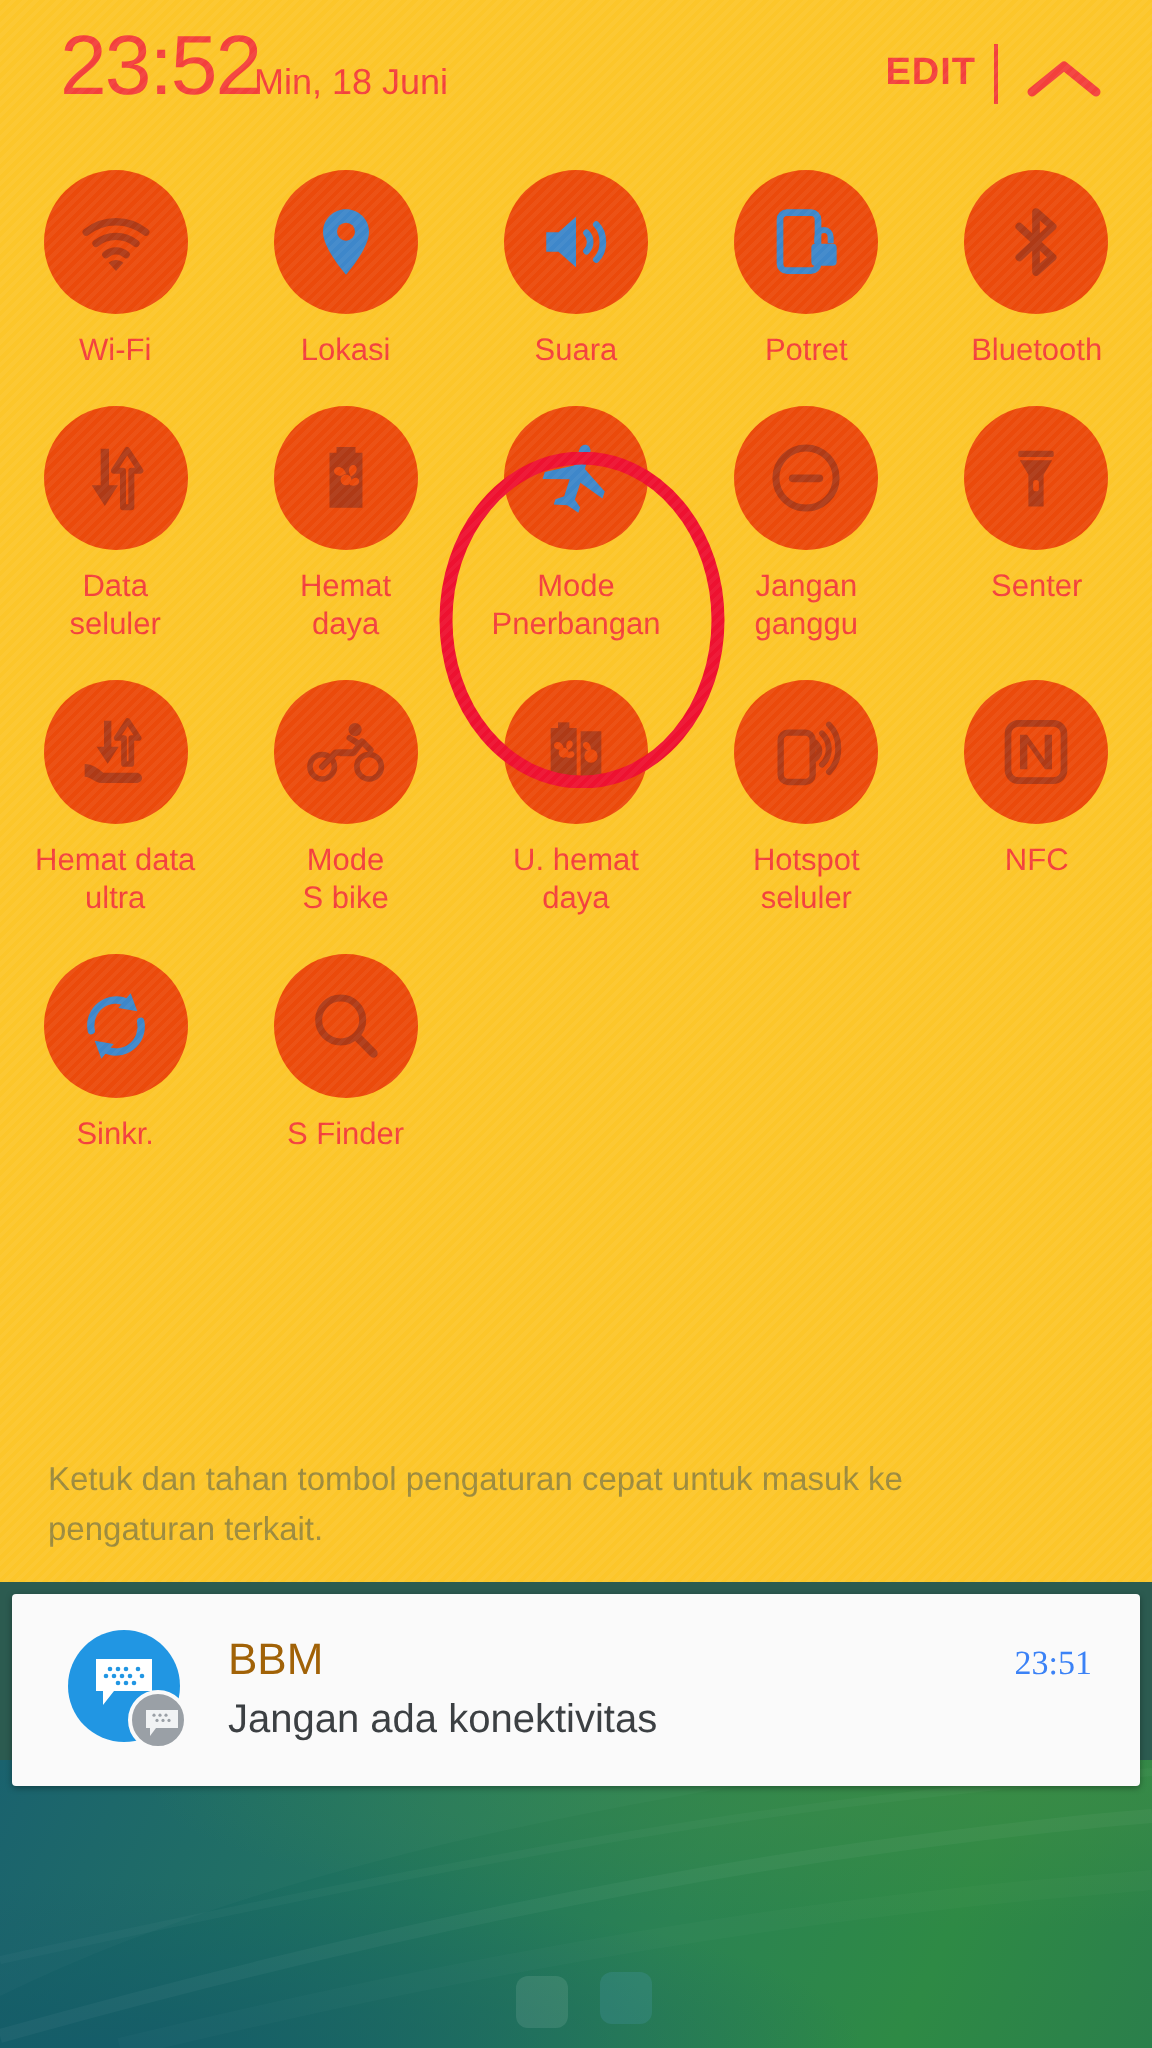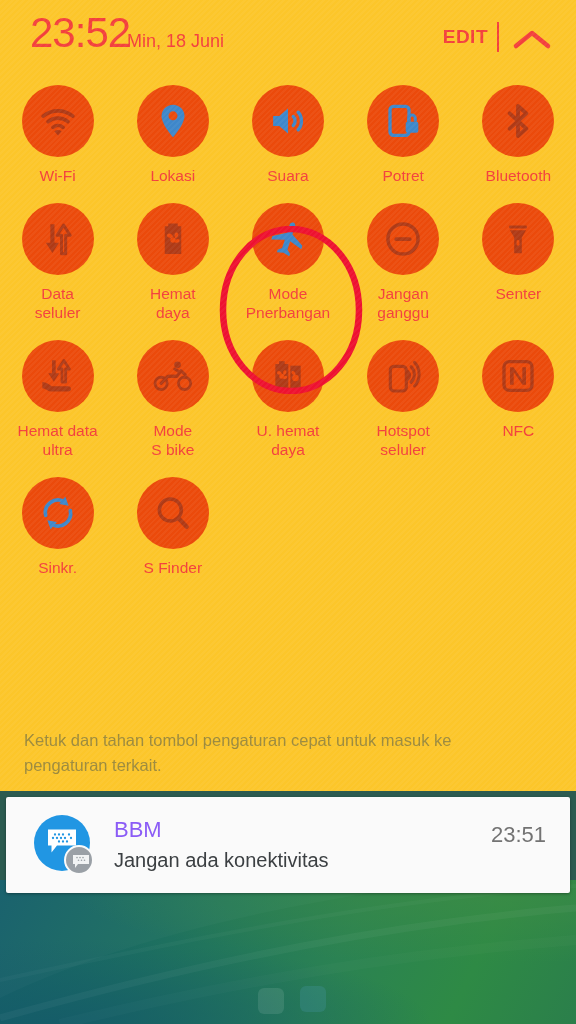--- a/index.html
+++ b/index.html
@@ -89,27 +89,27 @@
   }
   .notif-icon-wrap{position:absolute;left:28px;top:18px;width:60px;height:60px;}
   .notif-icon{position:absolute;left:0;top:0;width:56px;height:56px;border-radius:50%;background:#2196E3;}
   .bbm-bubble{position:absolute;left:12px;top:13px;width:32px;height:26px;}
   .notif-badge{
     position:absolute;left:30px;top:30px;width:30px;height:30px;border-radius:50%;
     background:#9AA0A6;border:2px solid #FAFAFA;box-sizing:border-box;
   }
   .badge-bubble{position:absolute;left:6px;top:7px;width:18px;height:15px;}
   .notif-title{
-    position:absolute;left:108px;top:20px;font-size:22px;color:#8b5cf6;
+    position:absolute;left:108px;top:20px;font-size:22px;color:#a16207;
   }
   .notif-body{
     position:absolute;left:108px;top:52px;font-size:20px;color:#3C4043;
   }
   .notif-time{
-    position:absolute;right:24px;top:25px;font-size:22px;color:#737373;
+    position:absolute;right:24px;top:25px;font-size:17px;color:#3b82f6;font-family:Liberation Serif, serif;
   }
 </style>
 </head>
 <body>
 
 <div id="screen">
 
   <div class="wallpaper">
     <svg class="wave" viewBox="0 0 576 144" preserveAspectRatio="none">
       <path d="M0,118 C120,60 260,30 400,8 C470,-3 540,-6 576,-8 L576,0 L0,0 Z" fill="#ffffff" opacity=".10"></path>

